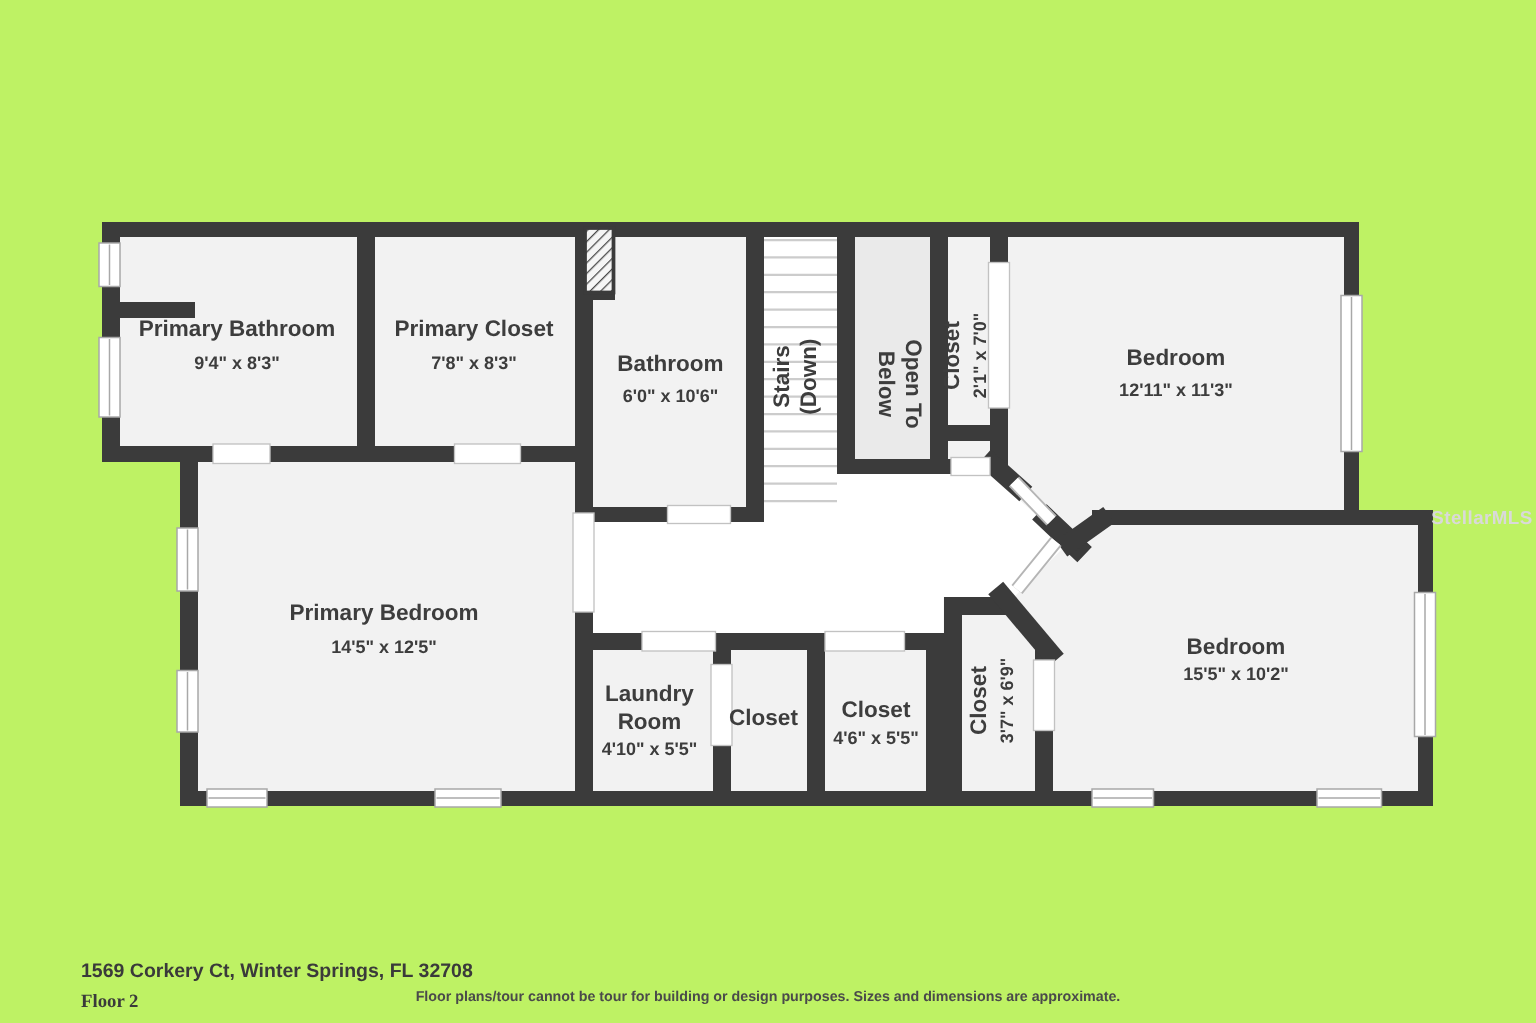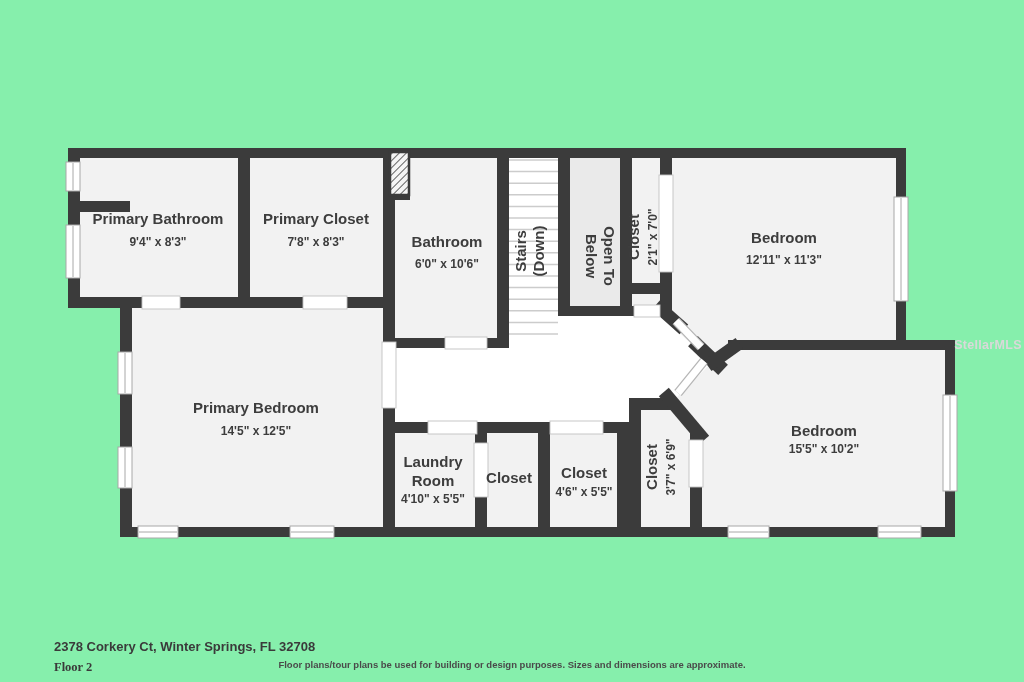--- a/index.html
+++ b/index.html
@@ -1,16 +1,16 @@
 <!DOCTYPE html>
 <html><head>
 <meta charset="utf-8">
 <style>
   html,body{margin:0;padding:0;background:#fff;}
-  #page{position:relative;width:1024px;height:682px;background:#86efac;overflow:hidden;
+  #page{position:relative;width:1024px;height:682px;background:#bef264;overflow:hidden;
         font-family:"Liberation Sans",sans-serif;}
   svg{position:absolute;left:0;top:0;}
   .rn{font:700 15px "Liberation Sans",sans-serif;fill:#3d3d3d;}
   .rd{font:700 12px "Liberation Sans",sans-serif;fill:#3d3d3d;}
   .wm{font:700 12.5px "Liberation Sans",sans-serif;fill:#d9d9d9;letter-spacing:.3px;}
   .addr{position:absolute;left:54px;top:639px;font-size:13px;font-weight:700;color:#3a3a3a;}
   .floor{position:absolute;left:54px;top:660px;font-size:12.5px;font-weight:700;color:#3a3a3a;font-family:Liberation Serif, serif;}
   .disc{position:absolute;left:512px;top:659px;transform:translateX(-50%);
         font-size:9.5px;font-weight:700;color:#4a4a4a;white-space:nowrap;}
 </style>
@@ -191,16 +191,16 @@
     <text class="rn" x="661" y="463" transform="rotate(-90 661 467)">Closet</text>
     <text class="rd" x="661" y="481" transform="rotate(-90 661 467)">3'7" x 6'9"</text>
 
     <text class="rn" x="824" y="436">Bedroom</text>
     <text class="rd" x="824" y="453">15'5" x 10'2"</text>
   </g>
 
   <text class="wm" x="988" y="349" text-anchor="middle">StellarMLS</text>
 </svg>
 
-  <div class="addr">2378 Corkery Ct, Winter Springs, FL 32708</div>
+  <div class="addr">1569 Corkery Ct, Winter Springs, FL 32708</div>
   <div class="floor">Floor 2</div>
-  <div class="disc">Floor plans/tour plans be used for building or design purposes. Sizes and dimensions are approximate.</div>
+  <div class="disc">Floor plans/tour cannot be tour for building or design purposes. Sizes and dimensions are approximate.</div>
 </div>
 
 </body></html>

